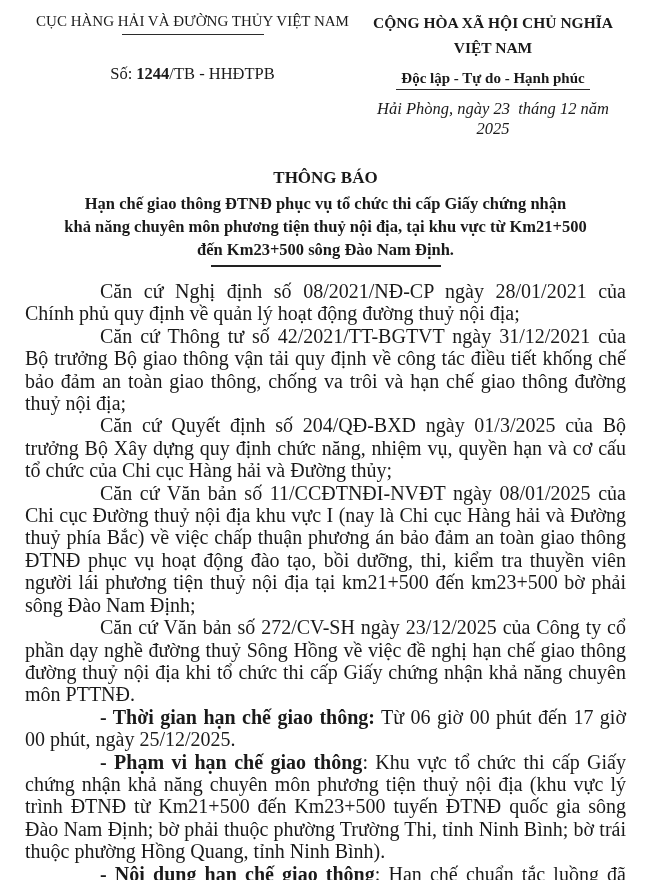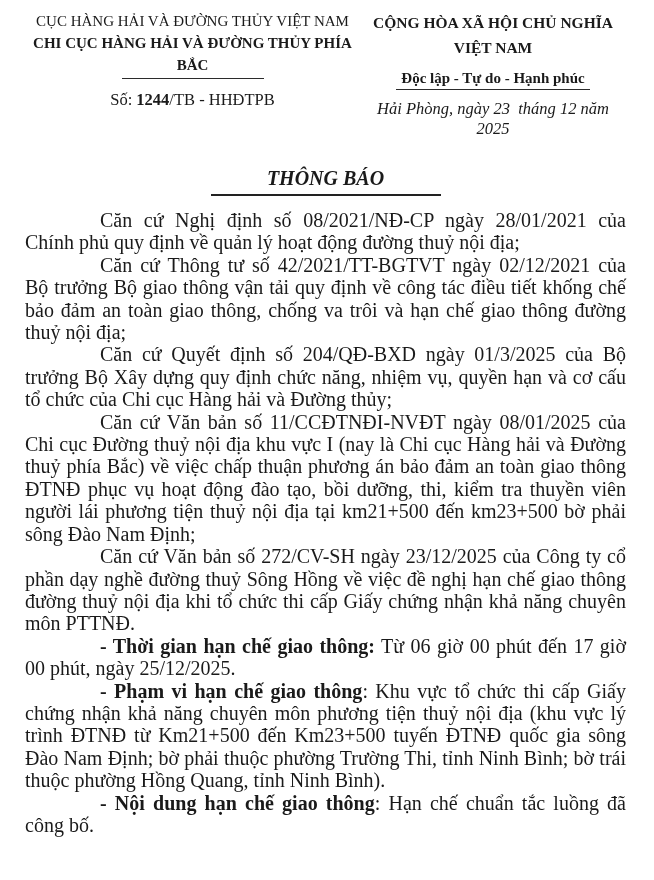--- a/index.html
+++ b/index.html
@@ -8,64 +8,68 @@
     background:#ffffff;color:#1a1a1a;
     font-family:"Liberation Serif","DejaVu Serif",serif;
     padding:10px 24px 0 25px;overflow:hidden;
   }
   .header{display:flex;align-items:flex-start;}
   .header-col.left{width:335px;text-align:center;}
   .header-col.right{flex:1;text-align:center;}
   .org-parent{font-size:15px;line-height:22px;}
   .org-name{font-size:15px;font-weight:bold;line-height:22px;}
   .org-underline{width:142px;border-bottom:1.8px solid #2b2b2b;margin:2px auto 0;}
-  .doc-number{font-size:16.5px;margin-top:11px;}
+  .doc-number{font-size:16.5px;margin-top:29px;}
   .doc-number b{font-weight:bold;}
   .nation{font-size:15.5px;font-weight:bold;line-height:25px;}
   .motto-wrap{margin-top:8px;}
   .motto{font-size:15px;font-weight:bold;display:inline-block;
          border-bottom:1.8px solid #2b2b2b;padding:0 5px 1px;line-height:20px;}
   .date-line{font-style:italic;font-size:16.5px;margin-top:9px;white-space:pre-wrap;}
   .title-block{text-align:center;margin-top:27px;}
-  .doc-type{font-size:20px;font-weight:bold;line-height:24px;font-style:italic;}
+  .doc-type{font-size:17px;font-weight:bold;line-height:24px;}
   .doc-subtitle{font-size:16.5px;font-weight:bold;line-height:23px;margin-top:2px;}
   .title-separator{width:230px;border-bottom:2px solid #222;margin:4px auto 0;}
   .body-block{margin-top:13px;font-size:20px;line-height:22.4px;text-align:justify;}
   .para{margin:0;text-indent:75px;}
   .para .bold{font-weight:bold;}
 </style>
 </head>
 <body>
 
 <div class="page">
 
   <div class="header">
     <div class="header-col left">
       <div class="org-parent">CỤC HÀNG HẢI VÀ ĐƯỜNG THỦY VIỆT NAM</div>
-      <div class="org-name">CHI CỤC HÀNG HẢI VÀ ĐƯỜNG THỦY PHÍA BẮC</div>
       <div class="org-underline"></div>
       <div class="doc-number"><span>Số: </span><b>1244</b><span>/TB - HHĐTPB</span></div>
     </div>
     <div class="header-col right">
       <div class="nation">CỘNG HÒA XÃ HỘI CHỦ NGHĨA VIỆT NAM</div>
       <div class="motto-wrap">
         <span class="motto">Độc lập - Tự do - Hạnh phúc</span>
       </div>
       <div class="date-line">Hải Phòng, ngày 23  tháng 12 năm 2025</div>
     </div>
   </div>
 
   <div class="title-block">
     <div class="doc-type">THÔNG BÁO</div>
+    <div class="doc-subtitle">
+      <div>Hạn chế giao thông ĐTNĐ phục vụ tổ chức thi cấp Giấy chứng nhận</div>
+      <div>khả năng chuyên môn phương tiện thuỷ nội địa, tại khu vực từ Km21+500</div>
+      <div>đến Km23+500 sông Đào Nam Định.</div>
+    </div>
     <div class="title-separator"></div>
   </div>
 
   <div class="body-block">
       <p class="para"><span>Căn cứ Nghị định số 08/2021/NĐ-CP ngày 28/01/2021 của Chính phủ quy định về quản lý hoạt động đường thuỷ nội địa;</span></p>
-      <p class="para"><span>Căn cứ Thông tư số 42/2021/TT-BGTVT ngày 02/12/2021 của Bộ trưởng Bộ giao thông vận tải quy định về công tác điều tiết khống chế bảo đảm an toàn giao thông, chống va trôi và hạn chế giao thông đường thuỷ nội địa;</span></p>
+      <p class="para"><span>Căn cứ Thông tư số 42/2021/TT-BGTVT ngày 31/12/2021 của Bộ trưởng Bộ giao thông vận tải quy định về công tác điều tiết khống chế bảo đảm an toàn giao thông, chống va trôi và hạn chế giao thông đường thuỷ nội địa;</span></p>
       <p class="para"><span>Căn cứ Quyết định số 204/QĐ-BXD ngày 01/3/2025 của Bộ trưởng Bộ Xây dựng quy định chức năng, nhiệm vụ, quyền hạn và cơ cấu tổ chức của Chi cục Hàng hải và Đường thủy;</span></p>
       <p class="para"><span>Căn cứ Văn bản số 11/CCĐTNĐI-NVĐT ngày 08/01/2025 của Chi cục Đường thuỷ nội địa khu vực I (nay là Chi cục Hàng hải và Đường thuỷ phía Bắc) về việc chấp thuận phương án bảo đảm an toàn giao thông ĐTNĐ phục vụ hoạt động đào tạo, bồi dưỡng, thi, kiểm tra thuyền viên người lái phương tiện thuỷ nội địa tại km21+500 đến km23+500 bờ phải sông Đào Nam Định;</span></p>
       <p class="para"><span>Căn cứ Văn bản số 272/CV-SH ngày 23/12/2025 của Công ty cổ phần dạy nghề đường thuỷ Sông Hồng về việc đề nghị hạn chế giao thông đường thuỷ nội địa khi tổ chức thi cấp Giấy chứng nhận khả năng chuyên môn PTTNĐ.</span></p>
       <p class="para"><span class="bold">- Thời gian hạn chế giao thông:</span><span> Từ 06 giờ 00 phút đến 17 giờ 00 phút, ngày 25/12/2025.</span></p>
       <p class="para"><span class="bold">- Phạm vi hạn chế giao thông</span><span>: Khu vực tổ chức thi cấp Giấy chứng nhận khả năng chuyên môn phương tiện thuỷ nội địa (khu vực lý trình ĐTNĐ từ Km21+500 đến Km23+500 tuyến ĐTNĐ quốc gia sông Đào Nam Định; bờ phải thuộc phường Trường Thi, tỉnh Ninh Bình; bờ trái thuộc phường Hồng Quang, tỉnh Ninh Bình).</span></p>
       <p class="para"><span class="bold">- Nội dung hạn chế giao thông</span><span>: Hạn chế chuẩn tắc luồng đã công bố.</span></p>
     </div>
 
 </div>
 

